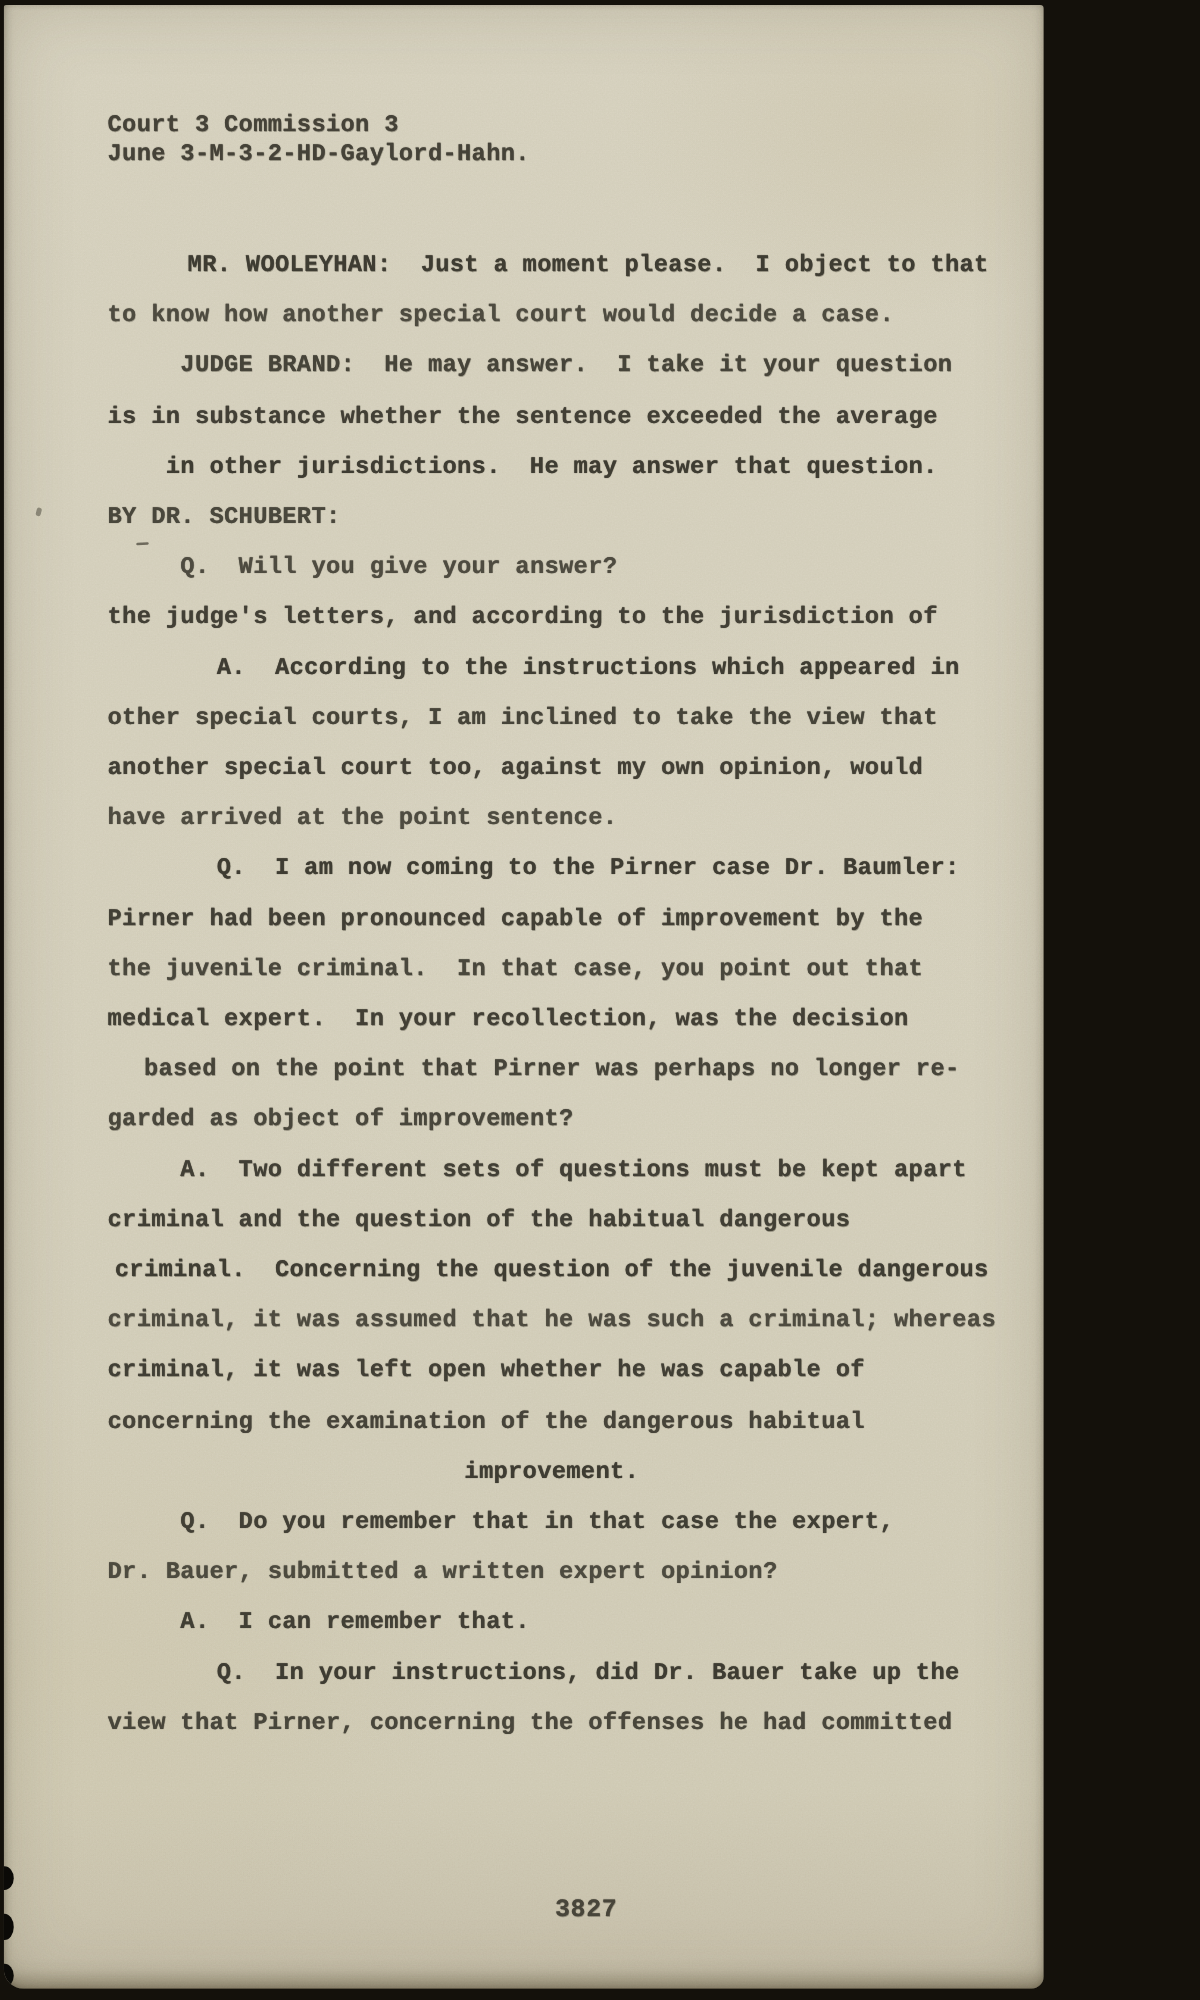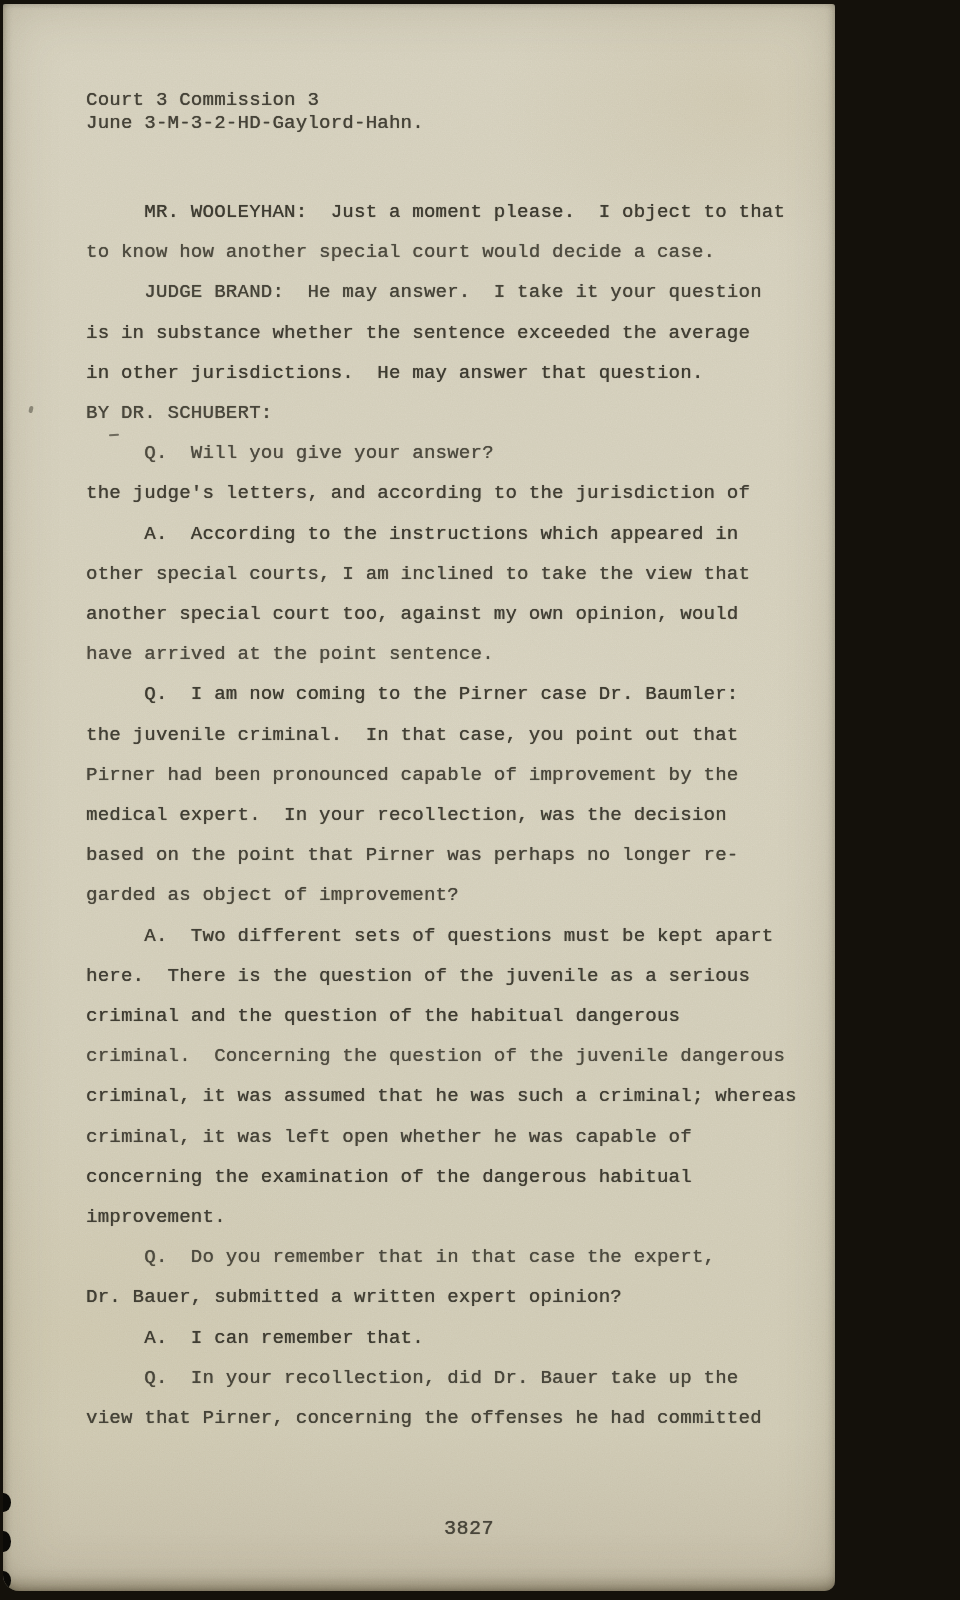--- a/index.html
+++ b/index.html
@@ -9,20 +9,21 @@
     height: 1600px;
     overflow: hidden;
     background: var(--edge, #14110b);
     font-family: "Liberation Mono", "DejaVu Sans Mono", monospace;
   }
 
   .scan {
     position: relative;
     width: 840px;
     height: 1600px;
+    font-weight: bold;
   }
 
   
   .page {
     position: absolute;
     left: 3px;
     top: 4px;
     right: 5px;
     bottom: 9px;
     border-radius: 2px 3px 10px 16px;
@@ -62,21 +63,21 @@
     left: 83px;
     top: 188px;
     font-size: 19px;
     line-height: 40.2px;
     letter-spacing: 0.25px;
   }
 
   
   .line { opacity: 0.95; }
   .line:nth-child(3n)   { opacity: 0.90; }
-  .line:nth-child(4n+1) { opacity: 0.97; }
+  .line:nth-child(4n+1) { opacity: 0.97; text-align: center; }
   .line:nth-child(5n+2) { opacity: 0.87; filter: blur(0.35px); }
   .line:nth-child(7n+3) { opacity: 0.92; }
 
   .page-number {
     position: absolute;
     left: 83px;
     top: 1513px;
     width: 766px;
     text-align: center;
     font-size: 20px;
@@ -131,37 +132,36 @@
         <div class="line">is in substance whether the sentence exceeded the average</div>
         <div class="line">in other jurisdictions.  He may answer that question.</div>
         <div class="line">BY DR. SCHUBERT:</div>
         <div class="line">     Q.  Will you give your answer?</div>
         <div class="line">the judge's letters, and according to the jurisdiction of</div>
         <div class="line">     A.  According to the instructions which appeared in</div>
         <div class="line">other special courts, I am inclined to take the view that</div>
         <div class="line">another special court too, against my own opinion, would</div>
         <div class="line">have arrived at the point sentence.</div>
         <div class="line">     Q.  I am now coming to the Pirner case Dr. Baumler:</div>
+        <div class="line">Pirner had been pronounced capable of improvement by the</div>
         <div class="line">the juvenile criminal.  In that case, you point out that</div>
-        <div class="line">Pirner had been pronounced capable of improvement by the</div>
         <div class="line">medical expert.  In your recollection, was the decision</div>
         <div class="line">based on the point that Pirner was perhaps no longer re-</div>
         <div class="line">garded as object of improvement?</div>
         <div class="line">     A.  Two different sets of questions must be kept apart</div>
-        <div class="line">here.  There is the question of the juvenile as a serious</div>
         <div class="line">criminal and the question of the habitual dangerous</div>
         <div class="line">criminal.  Concerning the question of the juvenile dangerous</div>
         <div class="line">criminal, it was assumed that he was such a criminal; whereas</div>
         <div class="line">criminal, it was left open whether he was capable of</div>
         <div class="line">concerning the examination of the dangerous habitual</div>
         <div class="line">improvement.</div>
         <div class="line">     Q.  Do you remember that in that case the expert,</div>
         <div class="line">Dr. Bauer, submitted a written expert opinion?</div>
         <div class="line">     A.  I can remember that.</div>
-        <div class="line">     Q.  In your recollection, did Dr. Bauer take up the</div>
+        <div class="line">     Q.  In your instructions, did Dr. Bauer take up the</div>
         <div class="line">view that Pirner, concerning the offenses he had committed</div>
       </div>
 
     <div class="page-number">3827</div>
 
     <div class="mark mark-dash"></div>
     <div class="mark mark-dot"></div>
 
     <div class="bump bump1"></div>
     <div class="bump bump2"></div>

